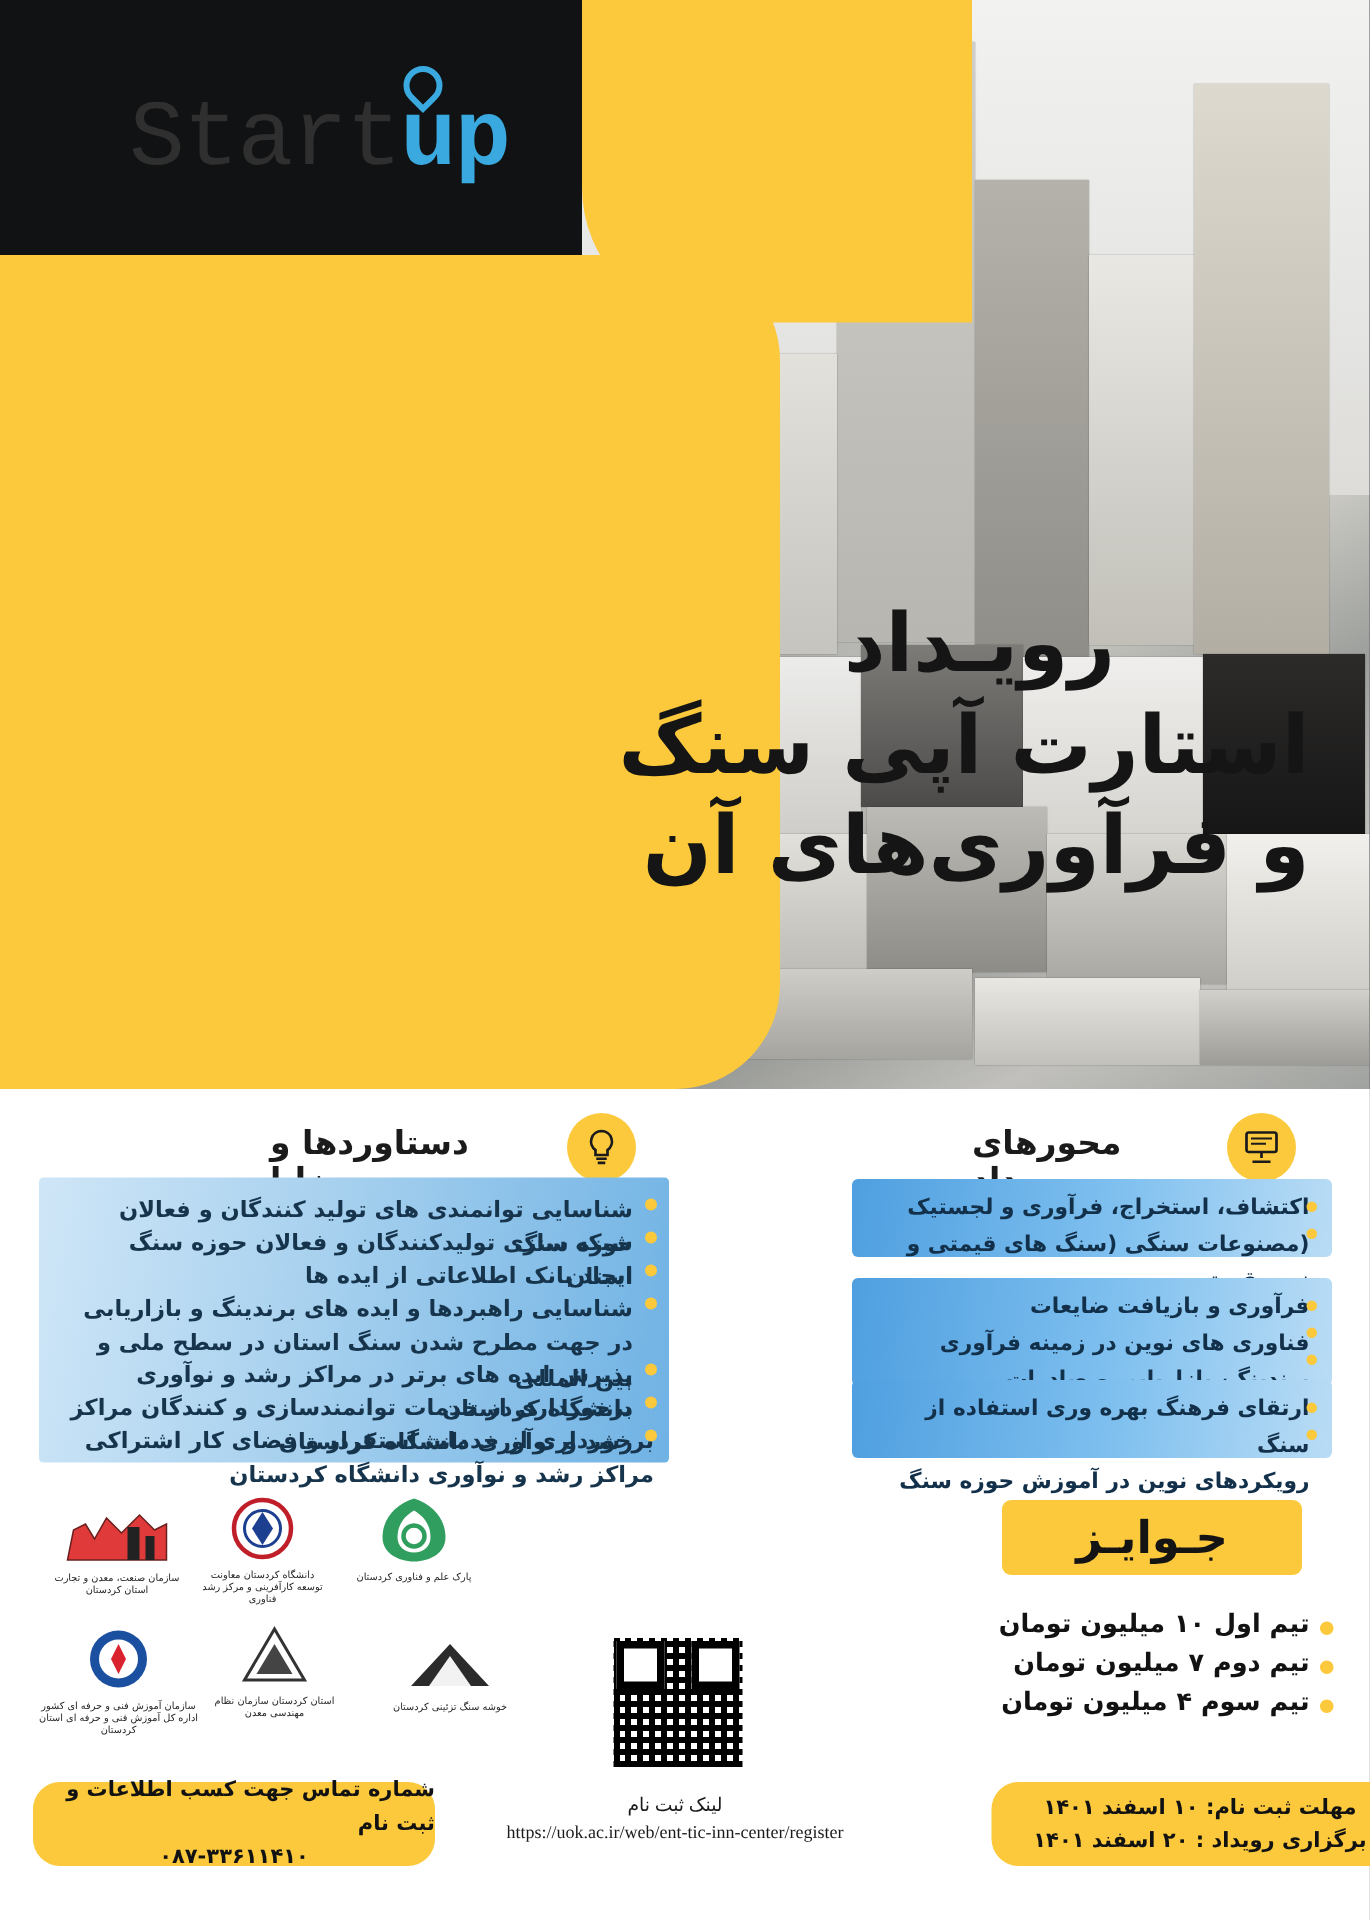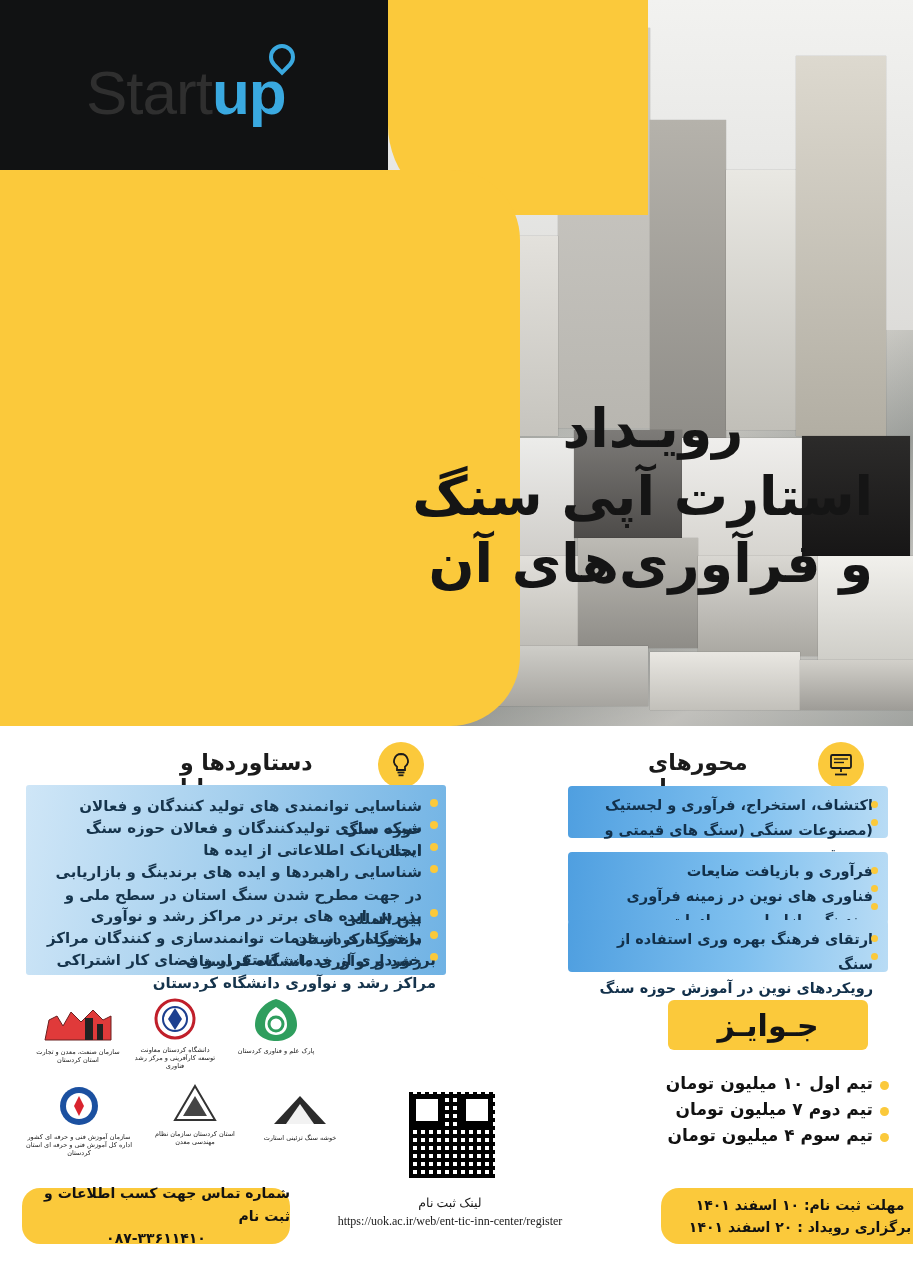--- a/index.html
+++ b/index.html
@@ -63,21 +63,21 @@
     border-bottom-left-radius: 90px;
   }
 
   
   .logo {
     position: absolute;
     left: 86px; top: 62px;
     font-size: 62px;
     line-height: 1;
     letter-spacing: -1px;
-    font-family: Liberation Sans, sans-serif;
+    font-family: Liberation Mono, monospace;
     font-weight: 400;
     color: #2c2c2c;
     direction: ltr;
   }
   .logo .st { color: #2f2f2f; }
   .logo .u { color: #3aa9e0; font-weight: 600; }
   .logo .p { color: #3aa9e0; font-weight: 600; }
   .logo .pin {
     position: absolute;
     left: 183px; top: -18px;
@@ -439,31 +439,31 @@
   <div class="logo-item" style="left:20px;top:1085px;width:118px;">
     <svg class="logo-mark" width="48" height="46" viewBox="0 0 48 46" aria-hidden="true">
       <circle cx="24" cy="21" r="19" fill="#1b50a0"></circle>
       <circle cx="24" cy="21" r="13" fill="#fff"></circle>
       <path d="M24 11 L29 21 L24 31 L19 21 Z" fill="#d9232e"></path>
     </svg>
     <span>سازمان آموزش فنی و حرفه ای کشور
 اداره کل آموزش فنی و حرفه ای استان کردستان</span>
   </div>
 
-  <div class="logo-item" style="left:143px;top:1082px;width:104px;">
+  <div class="logo-item" style="left:131px;top:1082px;width:104px;">
     <svg class="logo-mark" width="52" height="46" viewBox="0 0 52 46" aria-hidden="true">
       <path d="M26 4 L46 38 L6 38 Z" fill="none" stroke="#333" stroke-width="2"></path>
       <path d="M26 14 L38 34 L14 34 Z" fill="#444"></path>
     </svg>
     <span>استان کردستان
 سازمان نظام مهندسی
 معدن</span>
   </div>
 
   <div class="logo-item" style="left:244px;top:1090px;width:112px;">
     <svg class="logo-mark" width="72" height="42" viewBox="0 0 72 42" aria-hidden="true">
       <path d="M36 6 L62 34 L10 34 Z" fill="#2b2b2b"></path>
       <path d="M36 14 L50 34 L22 34 Z" fill="#f2f2f2"></path>
     </svg>
-    <span>خوشه سنگ تزئینی استارت</span>
+    <span>خوشه سنگ تزئینی کردستان</span>
   </div>
 
 </div>
 
 </body></html>

